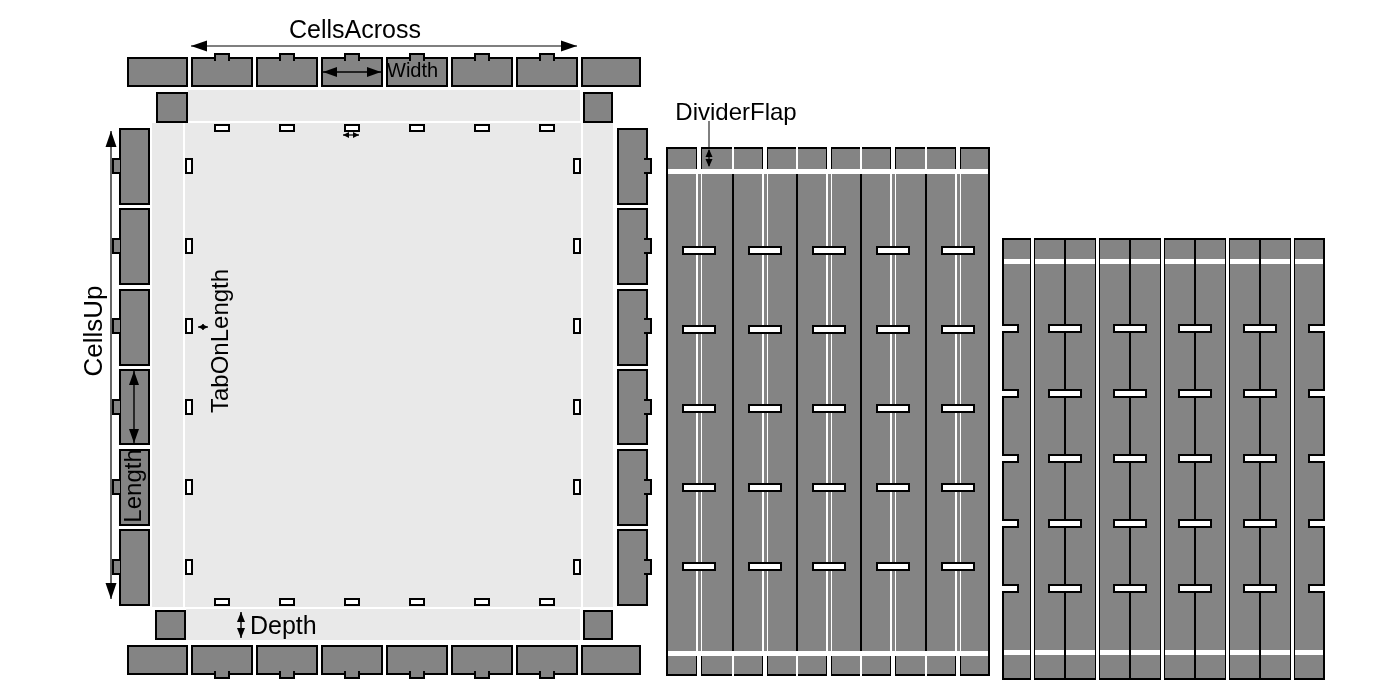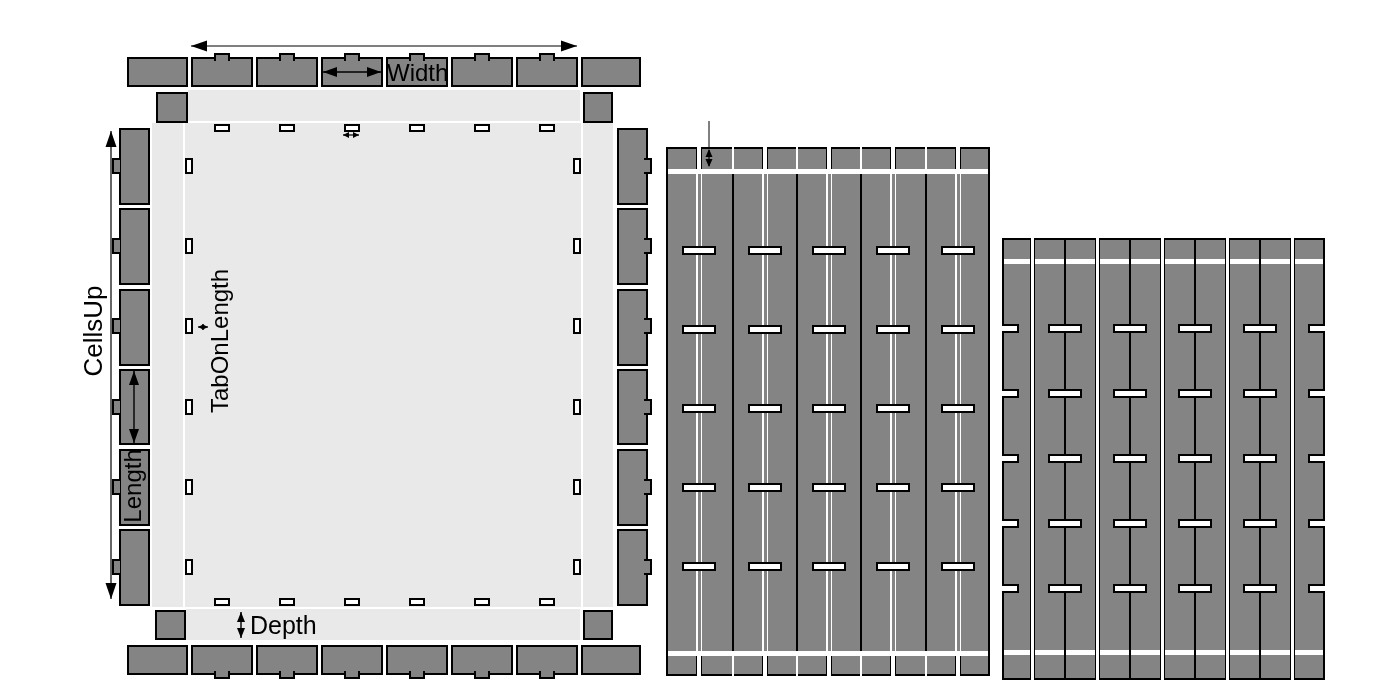--- a/index.html
+++ b/index.html
@@ -7,21 +7,21 @@
           font-family:"Liberation Sans",sans-serif;}
   .abs{position:absolute;box-sizing:border-box;}
   .dark{background:var(--dark);border:2px solid var(--outline);}
   .darknb{background:var(--dark);}
   .light{background:var(--light);}
   .slot{background:#fff;border:2px solid var(--outline);}
   .wline{background:#fff;}
   .bline{background:var(--outline);}
   .lbl{position:absolute;color:#000;white-space:nowrap;line-height:1.08;}
   #lbl-cellsacross{left:255px;top:16px;width:200px;text-align:center;font-size:25px;}
-  #lbl-width{left:387px;top:60px;font-size:24px;}
+  #lbl-width{left:387px;top:60px;font-size:20px;}
   #lbl-tabonwidth{left:282px;top:139px;width:160px;text-align:center;font-size:24px;}
   #lbl-cellsup{left:-7px;top:317px;width:200px;text-align:center;font-size:26px;transform:rotate(-90deg);}
   #lbl-tabonlength{left:110px;top:328px;width:220px;text-align:center;font-size:24px;transform:rotate(-90deg);}
   #lbl-length{left:53px;top:473px;width:160px;text-align:center;font-size:24px;transform:rotate(-90deg);}
   #lbl-depth{left:250px;top:612px;font-size:25px;}
   #lbl-dividerflap{left:651px;top:99px;width:170px;text-align:center;font-size:24px;}
   #ann{position:absolute;left:0;top:0;pointer-events:none;}
 </style>
 </head>
 <body>
@@ -251,18 +251,20 @@
         <polygon points="241,612 237,622 245,622" fill="#000000"></polygon>
         <polygon points="241,638 237,628 245,628" fill="#000000"></polygon>
       </g>
       <g>
         <line x1="709" y1="121" x2="709" y2="147" stroke="#000000" stroke-width="1"></line>
         <line x1="709" y1="150" x2="709" y2="166" stroke="#000000" stroke-width="1.2"></line>
         <polygon points="709,149 705.5,157 712.5,157" fill="#000000"></polygon>
         <polygon points="709,167 705.5,159 712.5,159" fill="#000000"></polygon>
       </g>
     </svg>
+    <div class="lbl" id="lbl-cellsacross">CellsAcross</div>
     <div class="lbl" id="lbl-width">Width</div>
     <div class="lbl" id="lbl-cellsup">CellsUp</div>
     <div class="lbl" id="lbl-tabonlength">TabOnLength</div>
     <div class="lbl" id="lbl-length">Length</div>
     <div class="lbl" id="lbl-depth">Depth</div>
+    <div class="lbl" id="lbl-dividerflap">DividerFlap</div>
   </div>
 
 </body></html>

